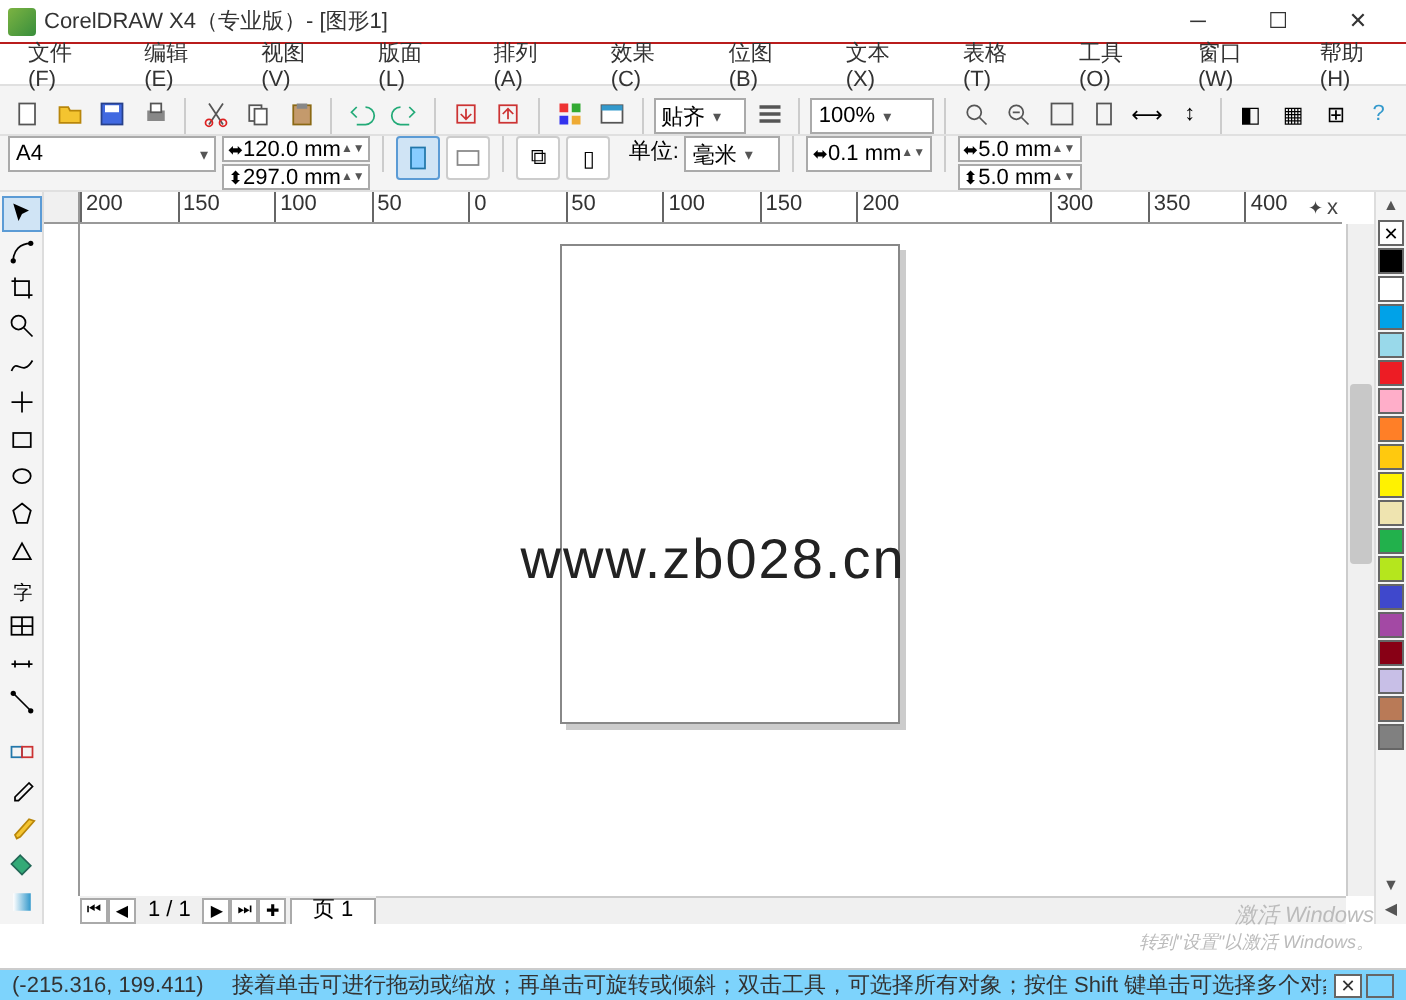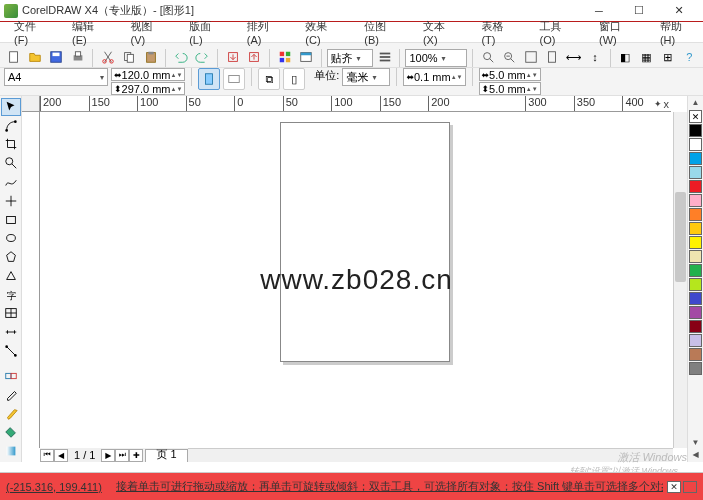--- a/index.html
+++ b/index.html
@@ -39,21 +39,21 @@
 .scroll-v .thumb { position:absolute; left:1px; right:1px; top:80px; height:90px; background:#c8c8c8; border-radius:2px; }
 .scroll-h { position:absolute; bottom:0; left:18px; right:14px; height:14px; background:#f0f0f0; border-top:1px solid #ccc; }
 .pager { position:absolute; bottom:0; left:18px; height:14px; display:flex; align-items:center; background:#f0f0f0; font-size:9px; z-index:2; }
 .pager .pbtn { width:14px; height:13px; border:1px solid #aaa; background:#fff; display:flex; align-items:center; justify-content:center; font-size:8px; }
 .pager .ptab { height:13px; padding:0 10px; background:#fff; border:1px solid #aaa; border-bottom:none; display:flex; align-items:flex-end; margin-left:2px; }
 .palette { width:16px; background:#f4f4f4; border-left:1px solid #ddd; display:flex; flex-direction:column; padding-top:2px; }
 .palette .nav { height:12px; text-align:center; font-size:8px; color:#555; }
 .swatch { width:13px; height:13px; margin:0 auto 1px; border:1px solid #666; }
 .swatch.none { background:#fff; position:relative; }
 .swatch.none:after { content:"✕"; position:absolute; inset:0; display:flex; align-items:center; justify-content:center; font-size:9px; color:#000; }
-.statusbar { position:absolute; bottom:0; left:0; right:0; height:28px; background:#ef4444; border-top:1px solid #ccc; display:flex; align-items:center; padding:0 6px; font-size:10px; color:#333;text-decoration:underline; }
+.statusbar { position:absolute; bottom:0; left:0; right:0; height:16px; background:#7dd3fc; border-top:1px solid #ccc; display:flex; align-items:center; padding:0 6px; font-size:10px; color:#333; }
 .statusbar .coord { min-width:110px; }
 .statusbar .hint { flex:1; white-space:nowrap; overflow:hidden; }
 .activation { position:absolute; right:16px; bottom:22px; text-align:right; color:#bbb; font-size:11px; pointer-events:none;font-style:italic; }
 .activation .small { font-size:9px; }
 .hint-xy { position:absolute; top:0; right:18px; font-size:9px; color:#444; display:flex; gap:2px; align-items:center; height:16px; }
 </style>
 </head>
 <body>
 
 <div class="titlebar">

